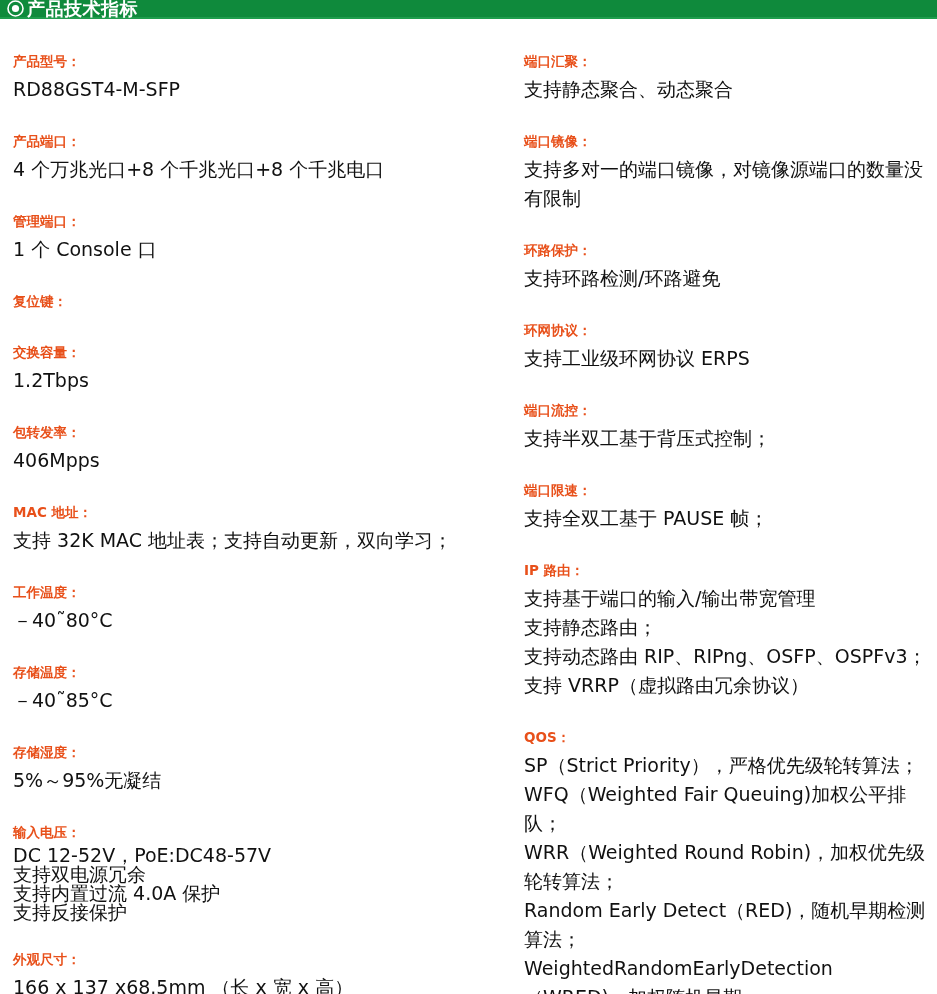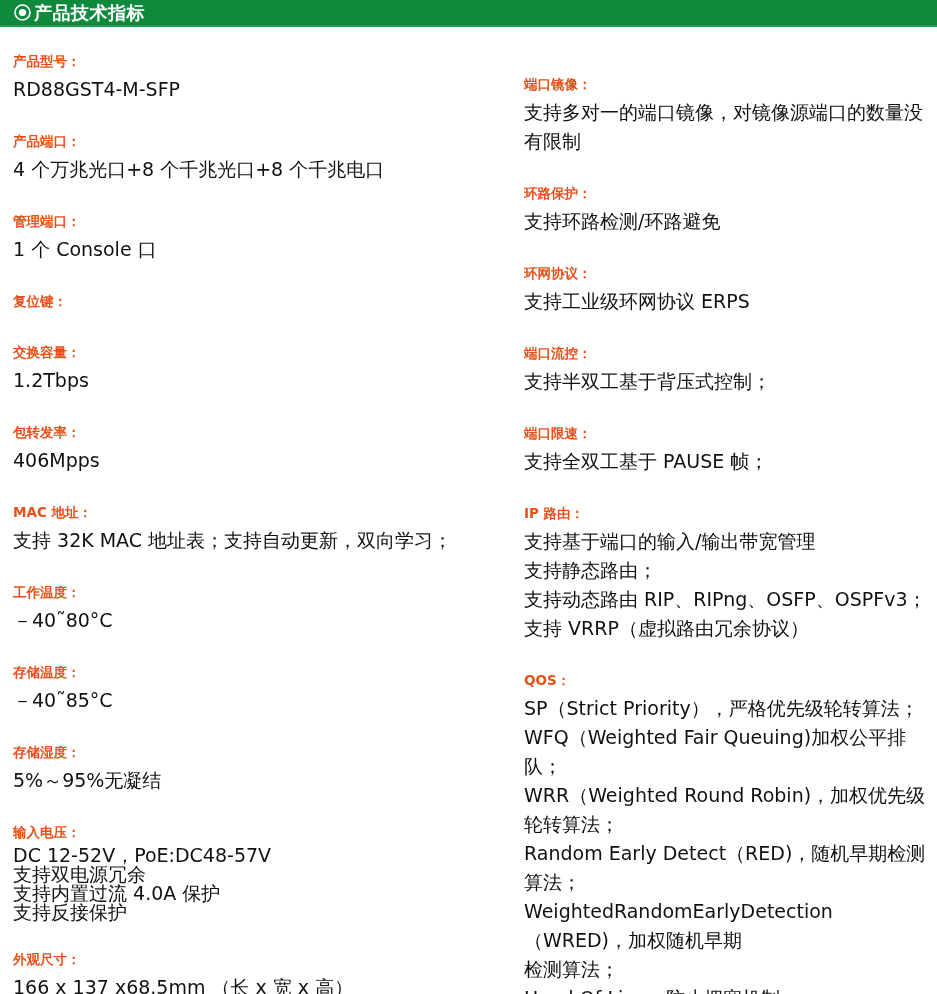--- a/index.html
+++ b/index.html
@@ -12,25 +12,25 @@
     min-height: 994px;
     font-family: "Liberation Sans", sans-serif;
     color: #1a1a1a;
   }
   .page {
     width: 937px;
     position: relative;
   }
   
   .header-bar {
-    height: 25px;
+    height: 17px;
     background: #0f8a3c;
     display: flex;
     align-items: center;
-    padding-left: 14px;
+    padding-left: 7px;
     box-sizing: border-box;
   }
   .header-bar .hdr-icon {
     width: 17px;
     height: 17px;
     margin-right: 3px;
     display: inline-flex;
     align-items: center;
     justify-content: center;
   }
@@ -72,21 +72,21 @@
   }
   .spec-label {
     color: #e8501a;
     font-weight: bold;
     font-size: 13.5px;
     font-family: "DejaVu Sans", "Liberation Sans", sans-serif;
     line-height: 28px;
     margin-top: 23px;
     white-space: nowrap;
   }
-  .spec-label.first { margin-top: 0; }
+  .spec-label.first { margin-top: 8px; }
   .spec-value {
     color: #111111;
     font-size: 19px;
     font-family: "DejaVu Sans", "Liberation Sans", sans-serif;
     line-height: 29px;
     white-space: pre-line;
   }
   .spec-value.tight {
     line-height: 19px;
   }
@@ -176,20 +176,24 @@
 
       <div class="spec-block">
         <div class="spec-label">整机重量：</div>
 
       </div>
 
     </div>
 
     <div class="col col-right">
 
+      <div class="spec-block">
+        <div class="spec-label first">端口汇聚：</div>
+        <div class="spec-value">支持静态聚合、动态聚合</div>
+      </div>
 
       <div class="spec-block">
         <div class="spec-label">端口镜像：</div>
         <div class="spec-value">支持多对一的端口镜像，对镜像源端口的数量没有限制</div>
       </div>
 
       <div class="spec-block">
         <div class="spec-label">环路保护：</div>
         <div class="spec-value">支持环路检测/环路避免</div>
       </div>

